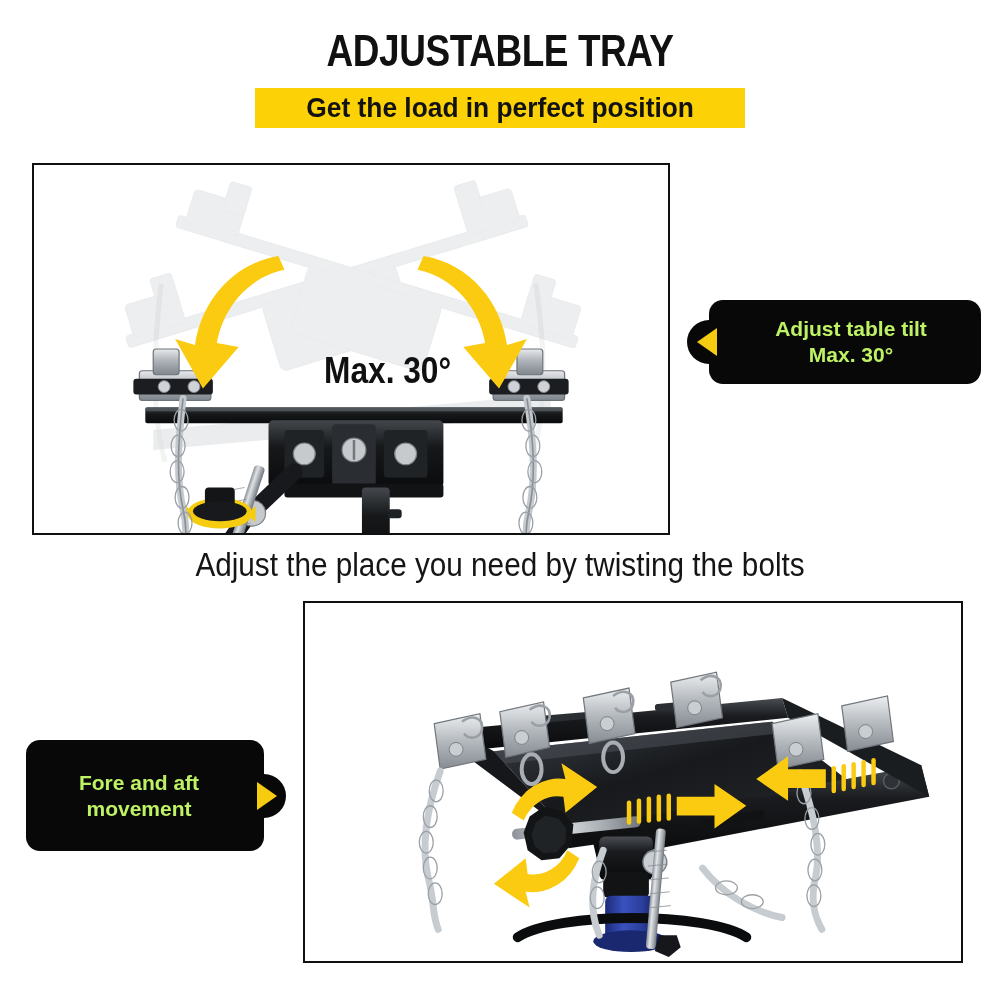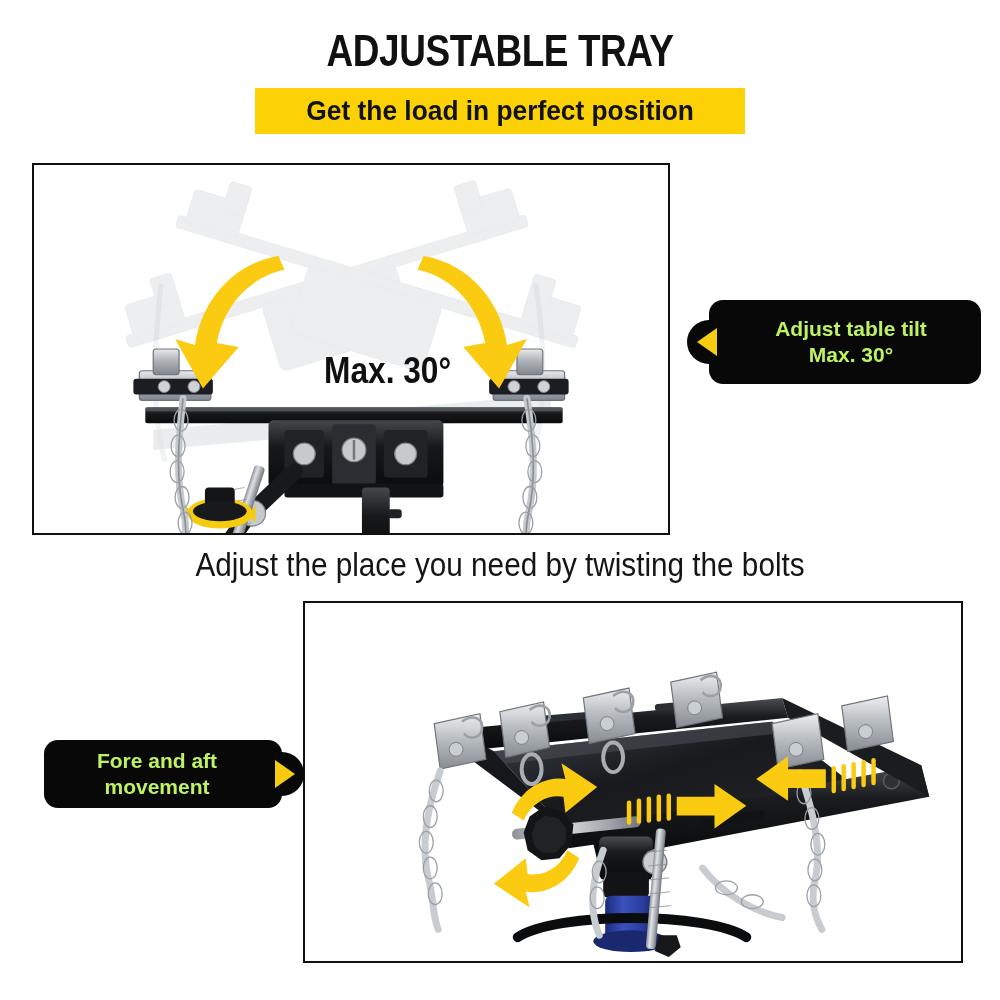--- a/index.html
+++ b/index.html
@@ -19,21 +19,21 @@
     font-weight: 700;
     font-size: 44px;
     letter-spacing: -0.5px;
     color: #111111;
     transform: scaleX(0.84);
     transform-origin: center top;
     white-space: nowrap;
   }
   .subtitle-band {
     position: absolute; left: 255px; top: 88px;
-    width: 490px; height: 46px;
+    width: 490px; height: 40px;
     background: #FCD206;
     display: flex; align-items: center; justify-content: center;
   }
   .subtitle-text {
     font-weight: 700; font-size: 28px; color: #121212;
     transform: scaleX(0.94); white-space: nowrap;
   }
 
   
   .mid-caption {
@@ -76,21 +76,21 @@
     color: #bef264;
     font-weight: 700;
     font-size: 21px;
     line-height: 1.22;
     text-align: center;
     padding: 0 14px;
     white-space: pre-line;
   }
   #callout-right { left: 709px; top: 300px; width: 272px; height: 84px; }
   #callout-right .callout-text { text-align: center; padding-left: 26px; }
-  #callout-left  { left: 44px;  top: 740px; width: 238px; height: 68px; }
+  #callout-left  { left: 26px;  top: 740px; width: 238px; height: 111px; }
   #callout-left  .callout-text { padding-right: 26px; }
 
   .knob {
     position: absolute;
     width: 44px; height: 44px;
     background: #080808;
     border-radius: 50%;
     top: 50%; transform: translateY(-50%);
     display: flex; align-items: center; justify-content: center;
   }

